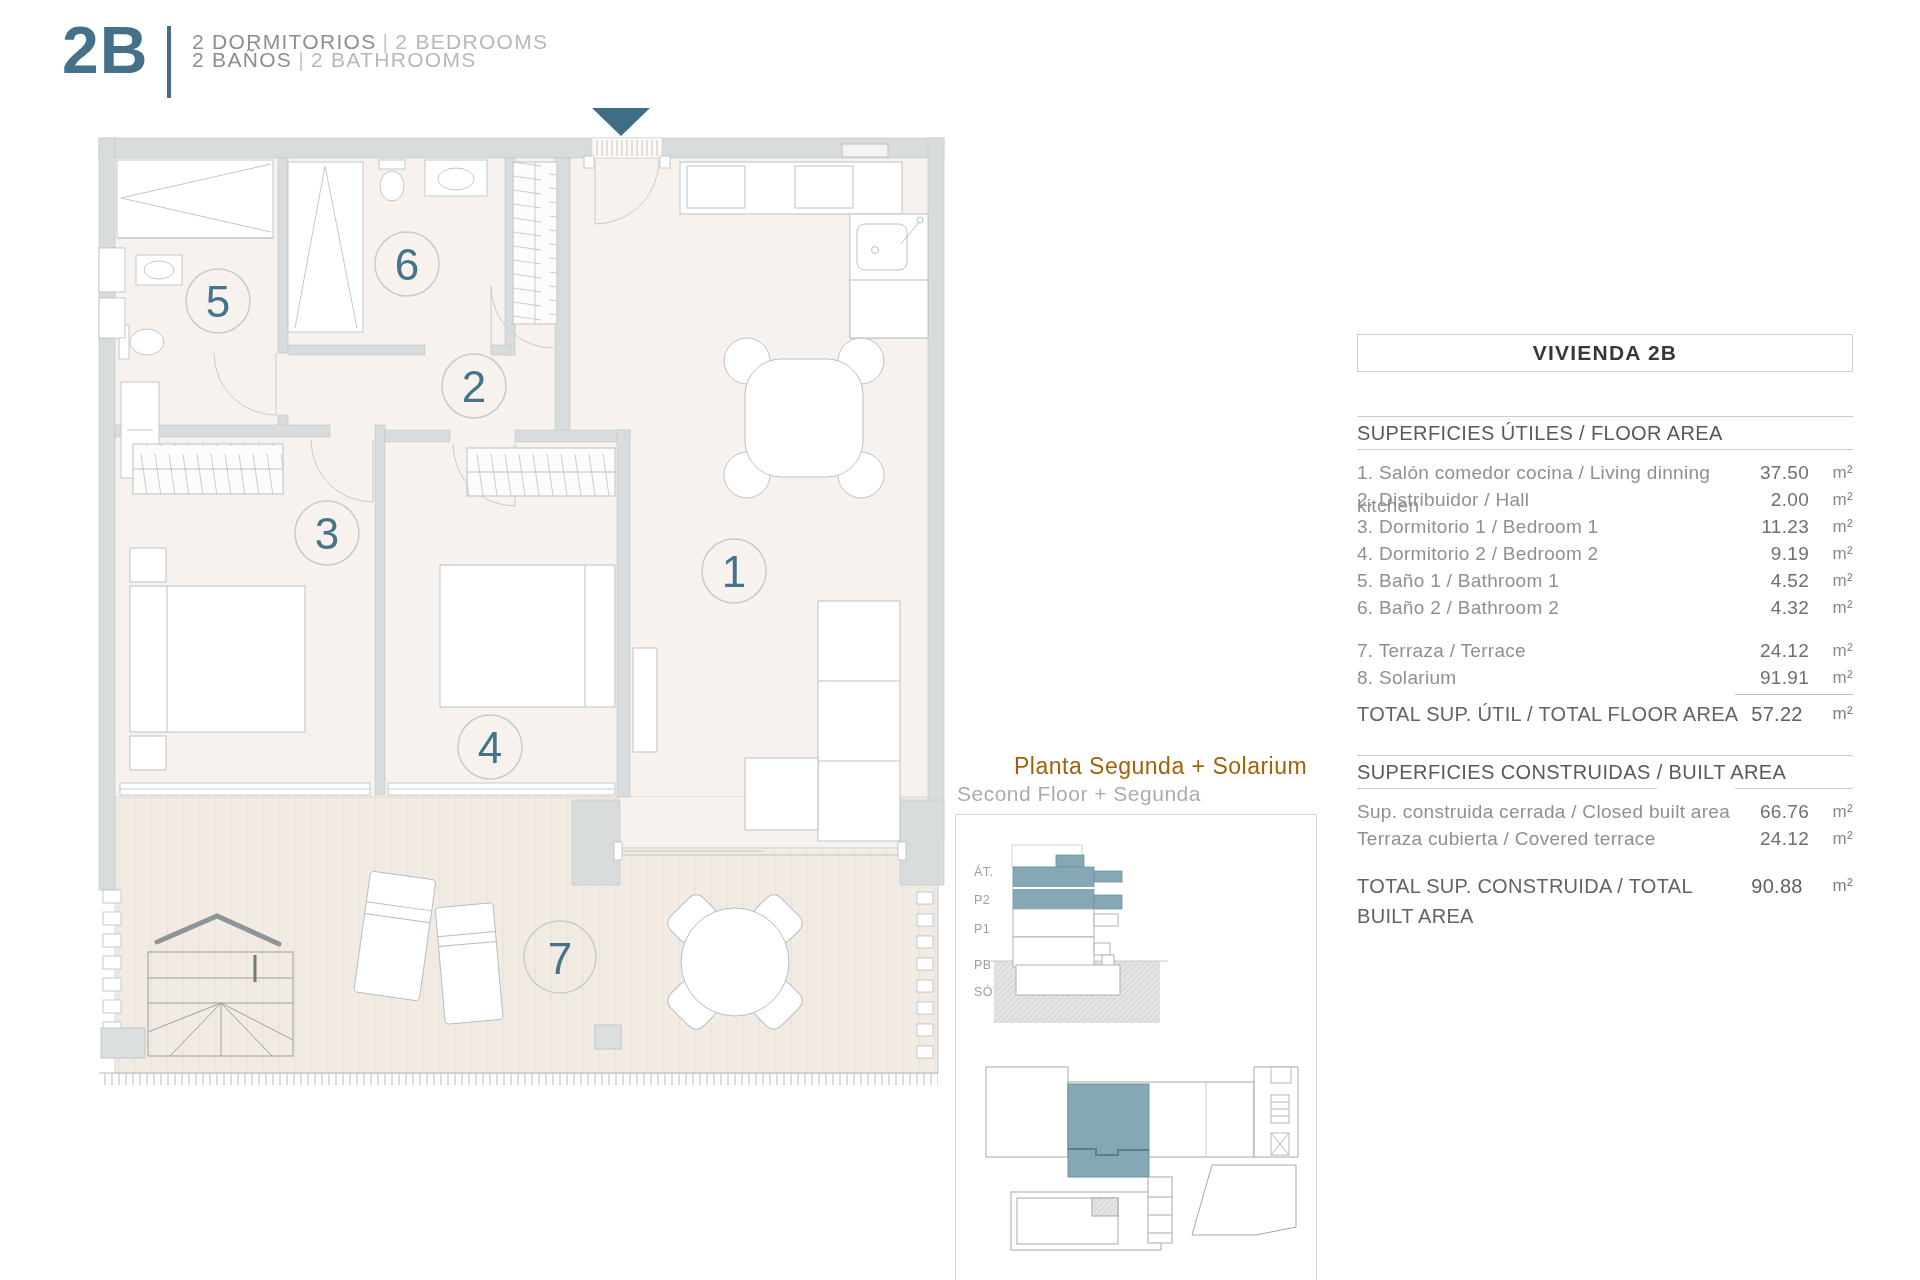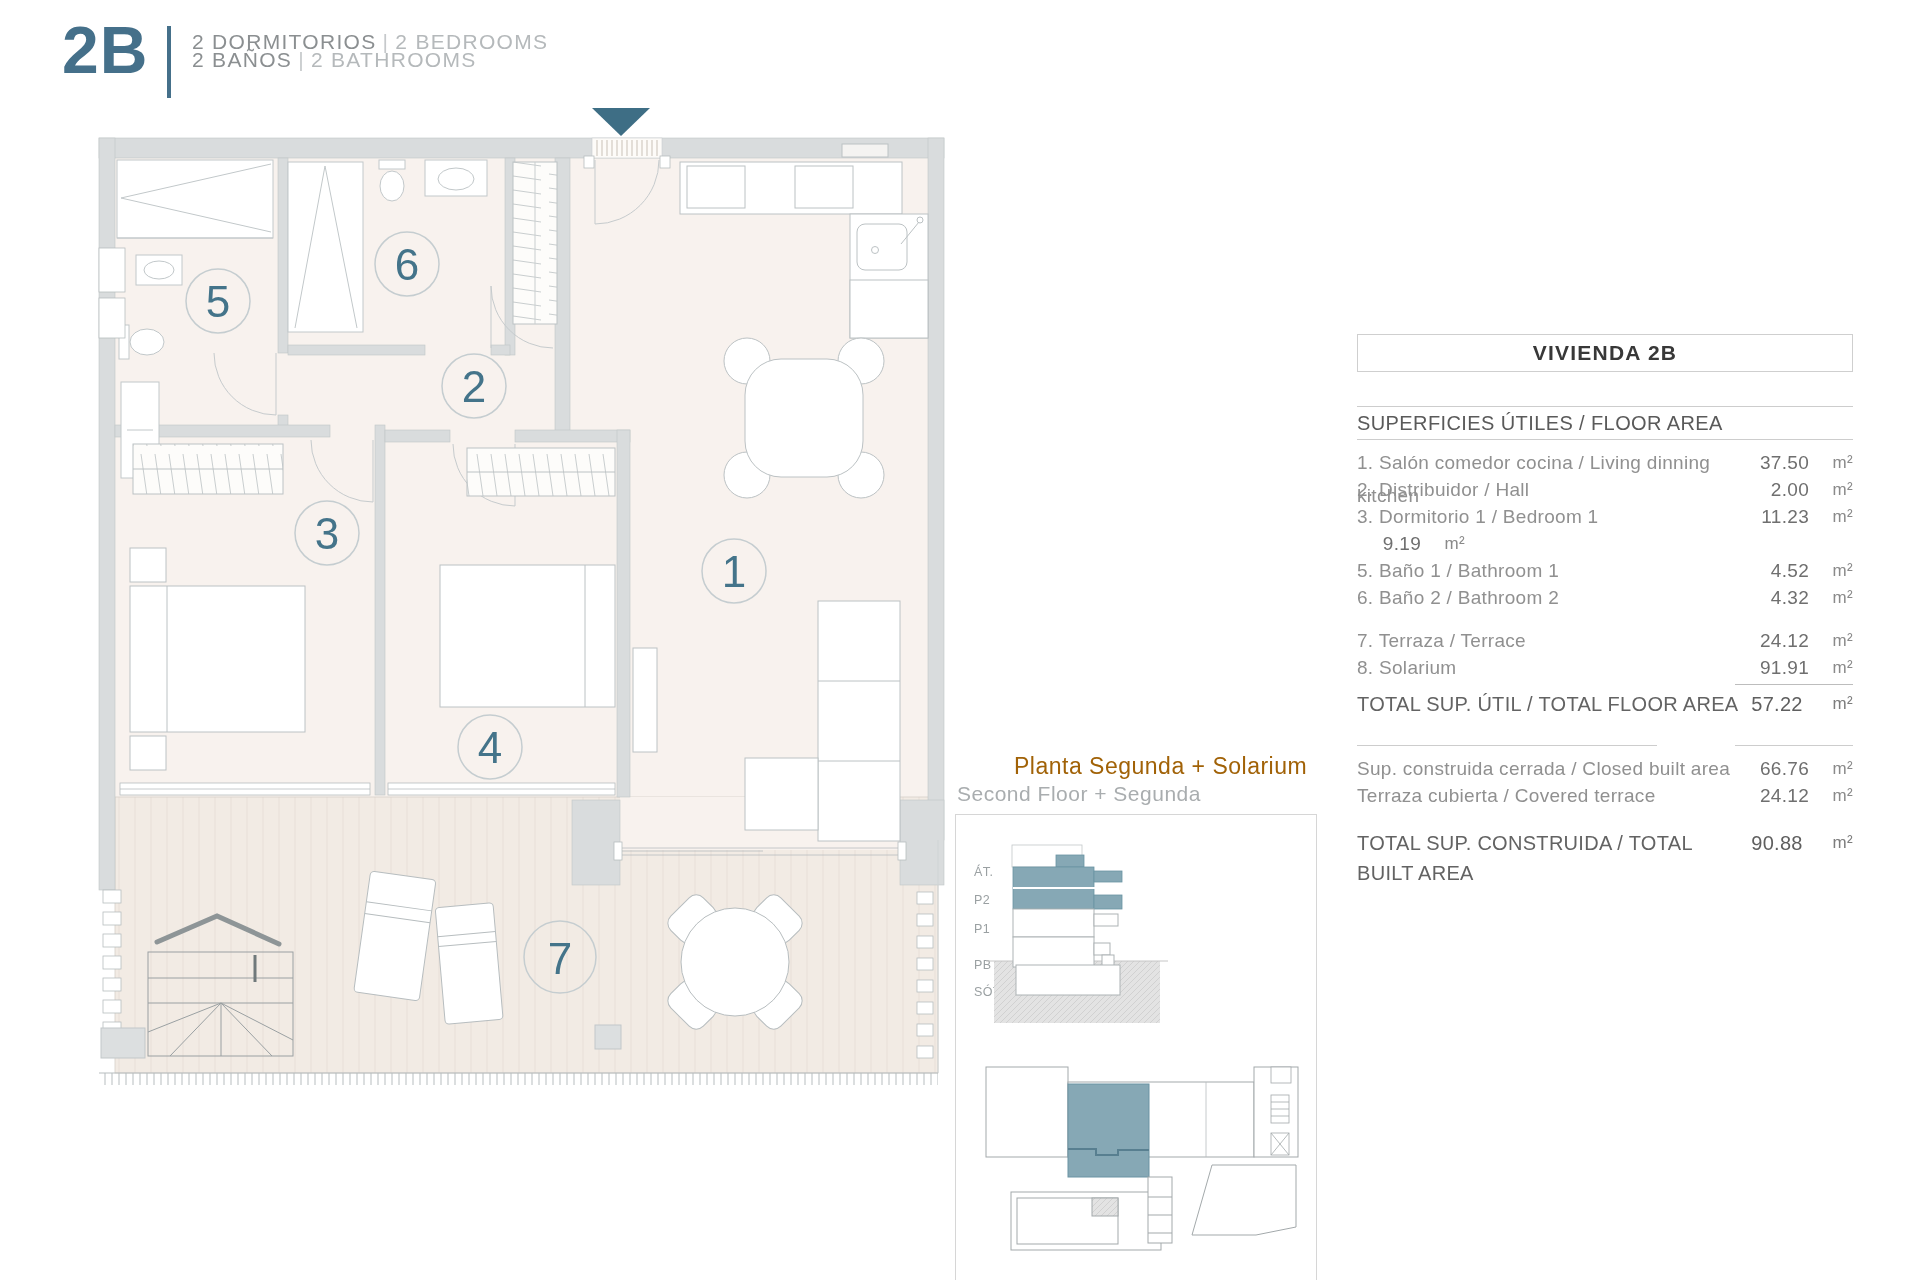--- a/index.html
+++ b/index.html
@@ -18,21 +18,21 @@
   svg{font-family:"Liberation Sans", sans-serif;}
   .roomnum{fill:#44748a;font-size:44px;}
   
   .loc-title{position:absolute;left:1014px;top:753px;font-size:23px;color:#a16207;letter-spacing:0.5px;}
   .loc-sub{position:absolute;left:957px;top:782px;font-size:21px;color:#a9adaf;letter-spacing:0.5px;}
   .loc-panel{position:absolute;left:955px;top:814px;width:362px;height:540px;
              border:1px solid #d6d6d6;box-sizing:border-box;background:#fff;}
   
   .spec{position:absolute;left:1357px;top:334px;width:496px;color:#8f8f8f;}
   .spec-title{height:36px;line-height:36px;border:1px solid #cfcfcf;text-align:center;
-              font-size:21px;font-weight:bold;color:#383838;letter-spacing:1.2px;margin-bottom:34px;}
+              font-size:21px;font-weight:bold;color:#383838;letter-spacing:1.2px;margin-bottom:44px;}
   .sec-hdr{border-top:1px solid #cdcdcd;border-bottom:1px solid #cdcdcd;
            padding:5px 0 4px 0;font-size:20px;color:#5a5a5a;letter-spacing:0.4px;margin-bottom:6px;}
   .sec-hdr2{border-top:1px solid #cdcdcd;padding:5px 0 4px 0;font-size:20px;color:#5a5a5a;
             letter-spacing:0.4px;}
   .hdr-underline{display:flex;justify-content:space-between;margin-bottom:6px;}
   .hdr-underline .seg1{width:300px;border-top:1px solid #cdcdcd;}
   .hdr-underline .seg2{width:118px;border-top:1px solid #cdcdcd;}
   .arow{display:flex;height:27px;line-height:33px;font-size:19px;letter-spacing:0.3px;}
   .arow .lbl{flex:1;color:#909090;}
   .arow .val{width:64px;text-align:right;color:#6f6f6f;}
@@ -354,20 +354,21 @@
         <span class="lbl">2. Distribuidor / Hall</span>
         <span class="val">2.00</span>
         <span class="unit">m²</span>
       </div>
     <div class="arow">
         <span class="lbl">3. Dormitorio 1 / Bedroom 1</span>
         <span class="val">11.23</span>
         <span class="unit">m²</span>
       </div>
     <div class="arow">
+        <span class="lbl">4. Dormitorio 2 / Bedroom 2</span>
         <span class="val">9.19</span>
         <span class="unit">m²</span>
       </div>
     <div class="arow">
         <span class="lbl">5. Baño 1 / Bathroom 1</span>
         <span class="val">4.52</span>
         <span class="unit">m²</span>
       </div>
     <div class="arow">
         <span class="lbl">6. Baño 2 / Bathroom 2</span>
@@ -391,20 +392,21 @@
     <div class="shortline"></div>
 
     <div class="total-row">
         <span class="lbl">TOTAL SUP. ÚTIL / TOTAL FLOOR AREA</span>
         <span class="val">57.22</span>
         <span class="unit">m²</span>
       </div>
 
     <div class="gap26"></div>
 
+    <div class="sec-hdr2">SUPERFICIES CONSTRUIDAS / BUILT AREA</div>
     <div class="hdr-underline">
         <span class="seg1"></span>
         <span class="seg2"></span>
       </div>
 
     <div class="arow">
         <span class="lbl">Sup. construida cerrada / Closed built area</span>
         <span class="val">66.76</span>
         <span class="unit">m²</span>
       </div>

